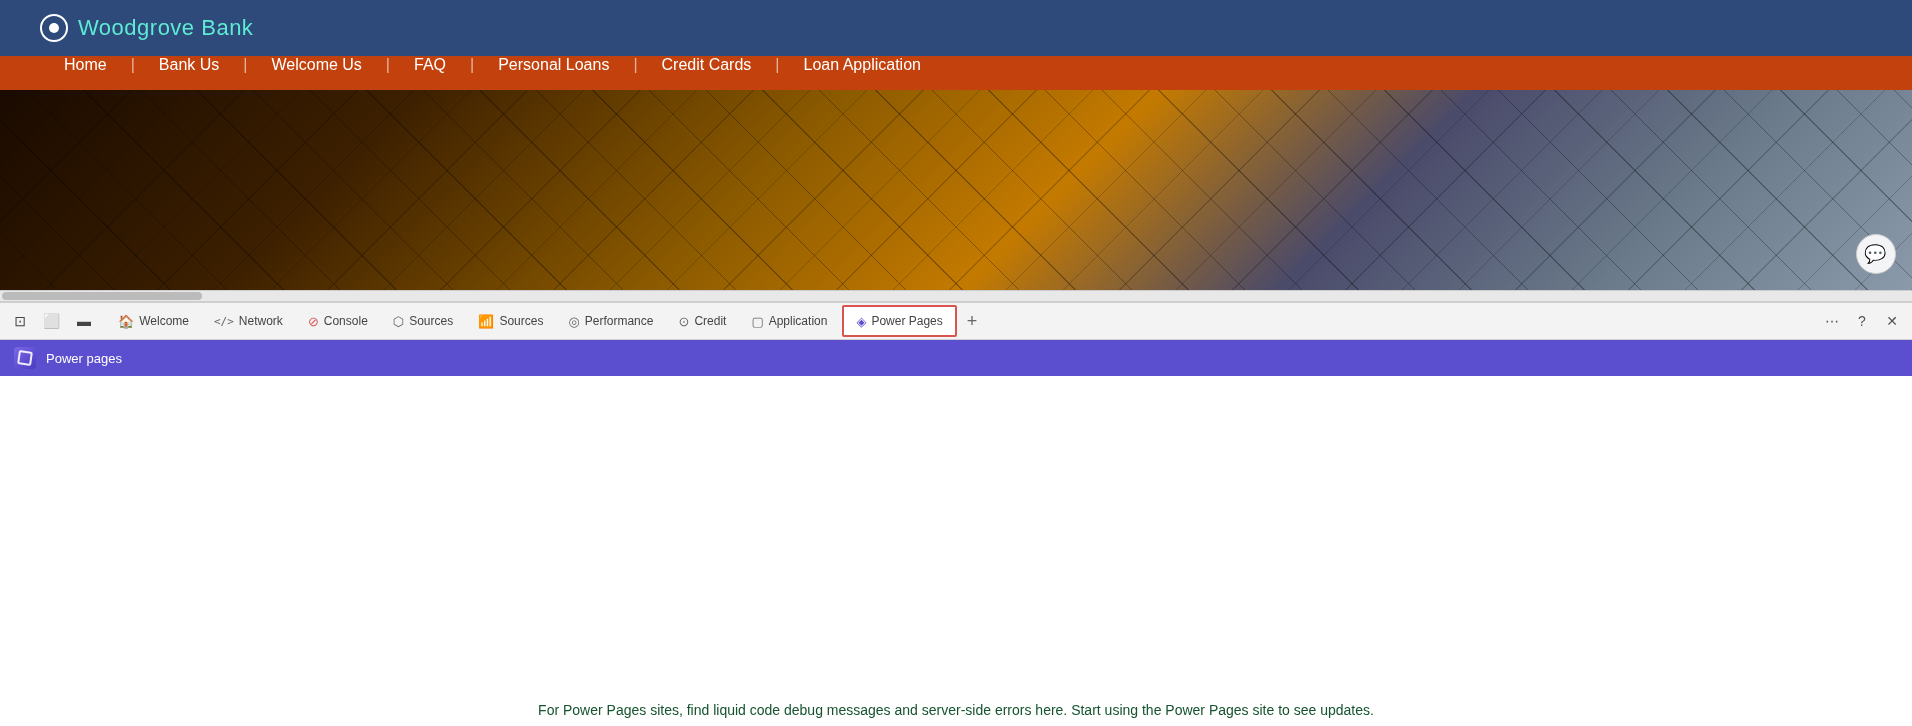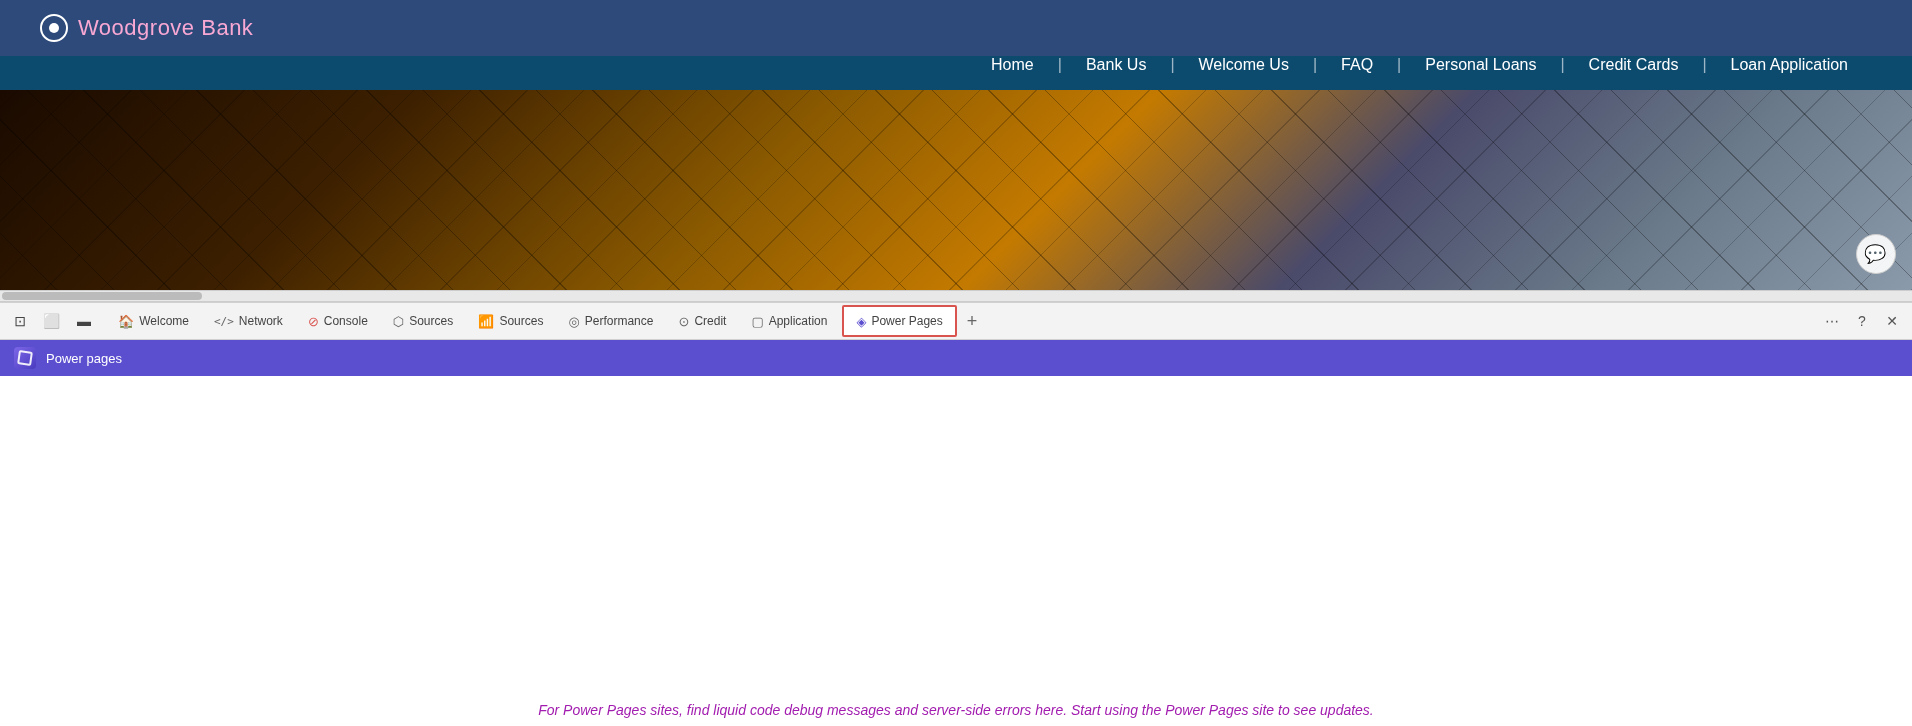--- a/index.html
+++ b/index.html
@@ -19,32 +19,32 @@
       display: flex; align-items: center; justify-content: center;
       margin-right: 10px;
       flex-shrink: 0;
     }
     .bank-logo-inner {
       width: 10px; height: 10px;
       background: white;
       border-radius: 50%;
     }
     .bank-title {
-      color: #f9a8d4;
+      color: #5eead4;
       font-size: 22px;
       font-weight: 400;
       letter-spacing: 0.5px;
     }
 
     .bank-nav {
-      background-color: #0c4a6e;
+      background-color: #c2410c;
       padding: 0 40px 16px;
       display: flex;
       align-items: center;
-      justify-content: flex-end;
+      justify-content: flex-start;
       gap: 0;
     }
     .bank-nav a {
       color: white;
       text-decoration: none;
       font-size: 16px;
       padding: 0 24px;
     }
     .bank-nav .separator {
       color: rgba(255,255,255,0.6);
@@ -224,25 +224,24 @@
     
     .power-pages-content {
       flex: 1;
       background: #fff;
       display: flex;
       align-items: flex-end;
       justify-content: center;
       padding-bottom: 60px;
     }
     .power-pages-msg {
-      color: #a21caf;
+      color: #14532d;
       font-size: 14px;
       text-align: center;
       max-width: 900px;
-      font-style: italic;
     }
 
     .devtools-panel {
       display: flex;
       flex-direction: column;
       height: calc(726px - 200px - 12px - 38px);
     }
   </style>
 </head>
 <body>

